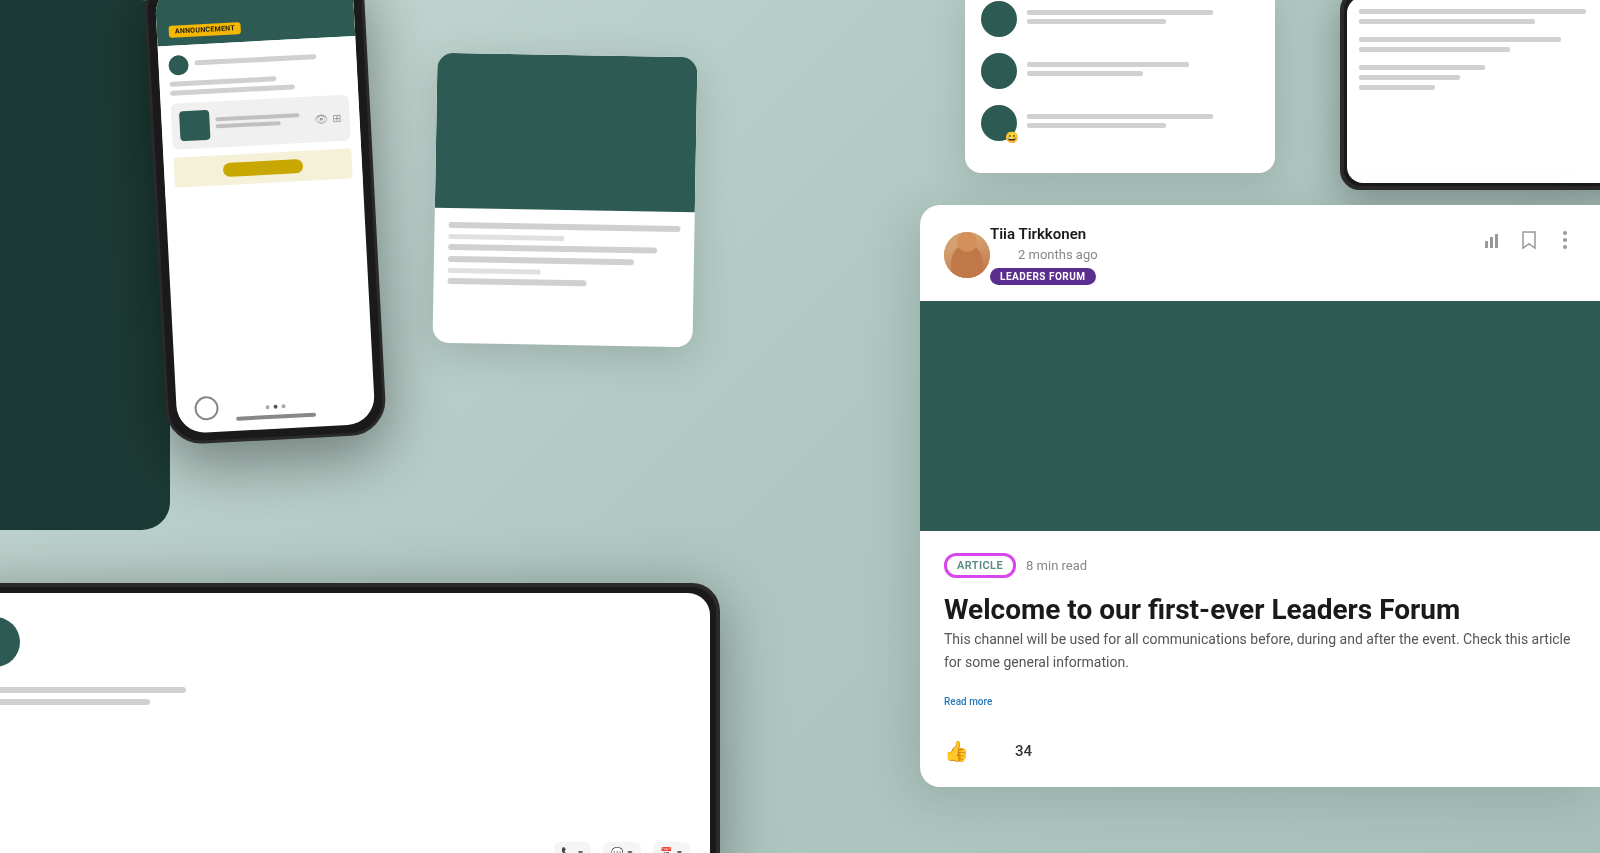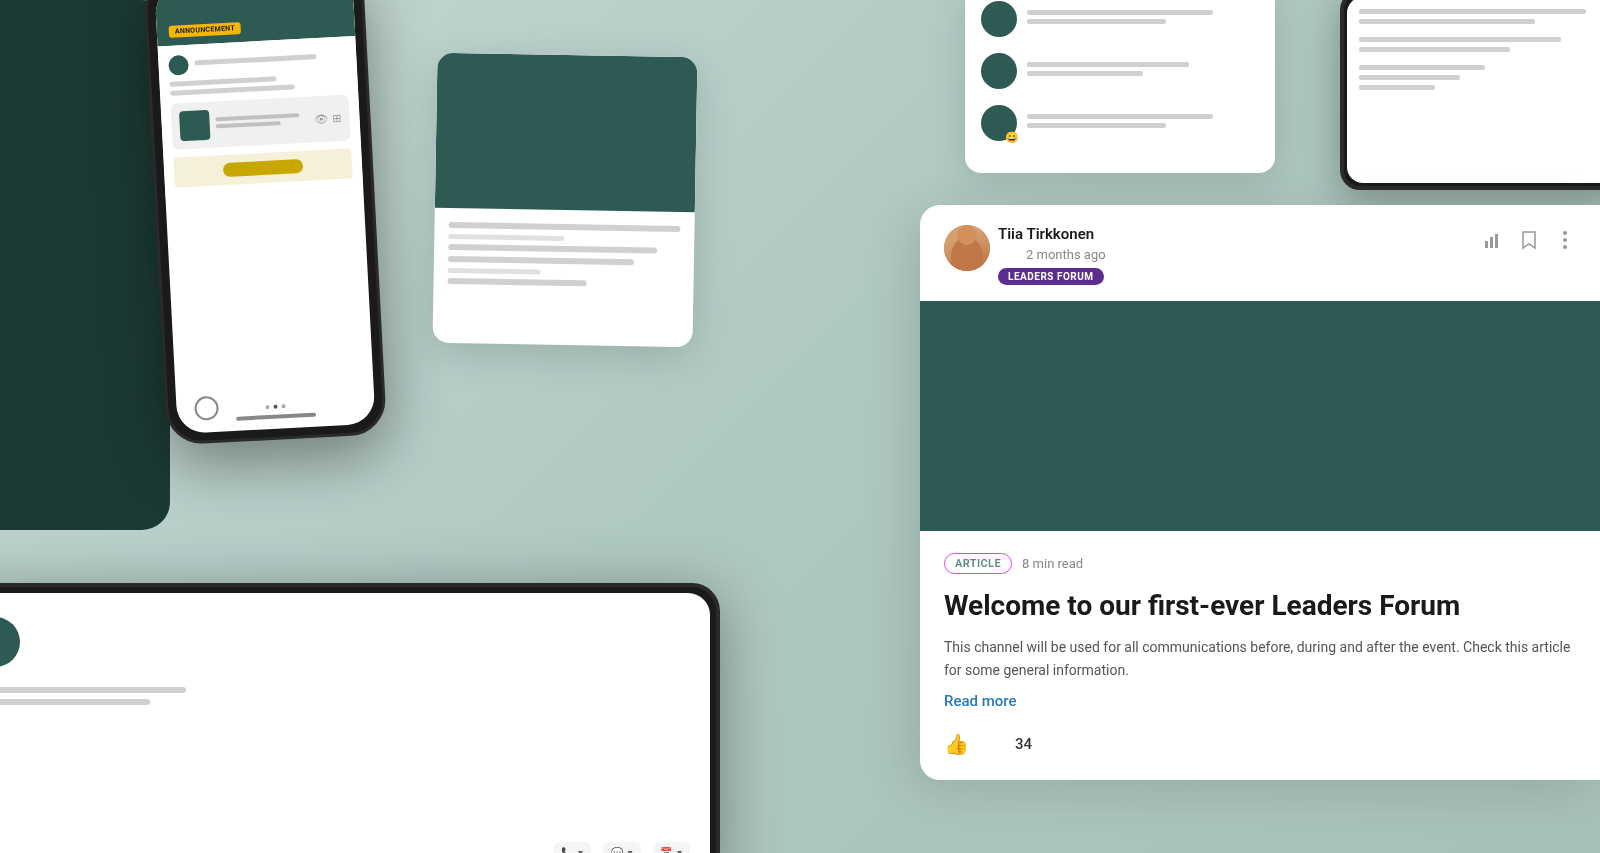--- a/index.html
+++ b/index.html
@@ -356,22 +356,22 @@
       overflow: hidden;
     }
     .article-header {
       padding: 20px 24px 16px;
       display: flex;
       align-items: flex-start;
       justify-content: space-between;
     }
     .article-author-row {
       display: flex;
-      align-items: flex-start;
-      gap: 8px;
+      align-items: center;
+      gap: 0;
     }
     .article-author-avatar {
       width: 46px;
       height: 46px;
       border-radius: 50%;
       overflow: hidden;
       background: #c8a87a;
       flex-shrink: 0;
     }
     .article-author-avatar-inner {
@@ -448,53 +448,52 @@
     .article-body {
       padding: 22px 24px 24px;
     }
     .article-meta {
       display: flex;
       align-items: center;
       gap: 10px;
       margin-bottom: 14px;
     }
     .article-tag {
-      border: 1px solid #d946ef;
+      border: 3px solid #d946ef;
       color: #5a8a80;
       font-size: 11px;
       font-weight: 600;
       padding: 3px 10px;
       border-radius: 12px;
       text-transform: uppercase;
       letter-spacing: 0.4px;
     }
     .article-read-time {
       font-size: 13px;
       color: #888;
     }
     .article-title {
       font-size: 28px;
       font-weight: 700;
       color: #1a1a1a;
       line-height: 1.3;
-      margin-bottom: 12px;
     }
     .article-excerpt {
       font-size: 14px;
       color: #555;
       line-height: 1.6;
-      margin-bottom: 10px;
+      margin-bottom: 17px;
     }
     .article-read-more {
       color: #2a7ab8;
-      font-size: 15px;
+      font-size: 10px;
       font-weight: 500;
       text-decoration: none;
       display: inline-block;
-      margin-bottom: 22px;
+      margin-bottom: 32px;
       cursor: pointer;
     }
     .article-reactions {
       display: flex;
       align-items: center;
       gap: 6px;
     }
     .reaction-emoji { font-size: 20px; }
     .reaction-count {
       font-size: 15px;

